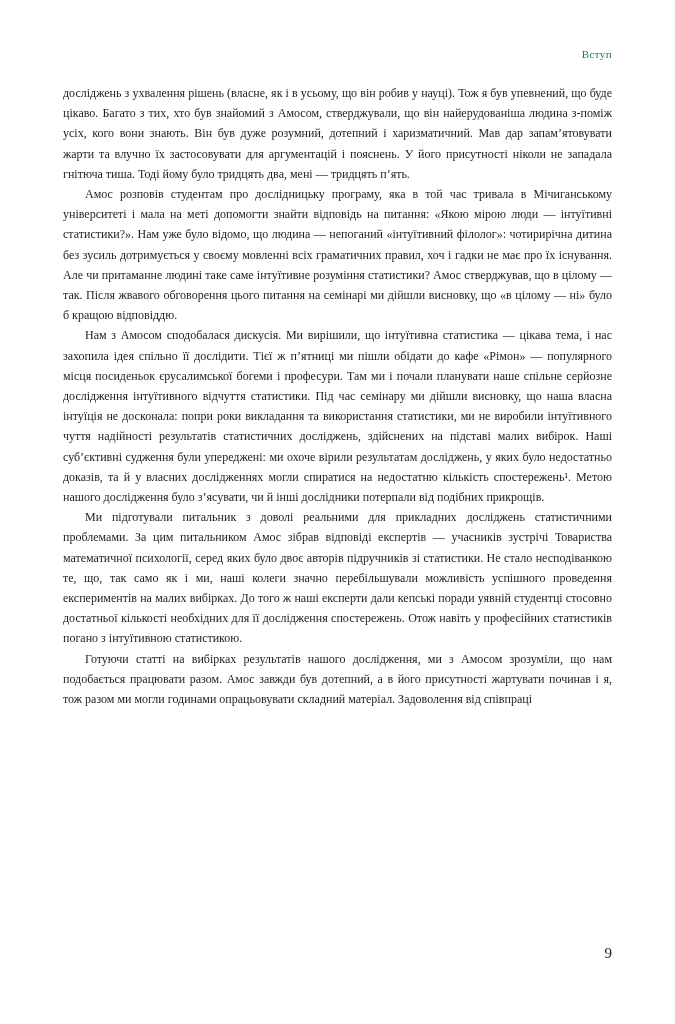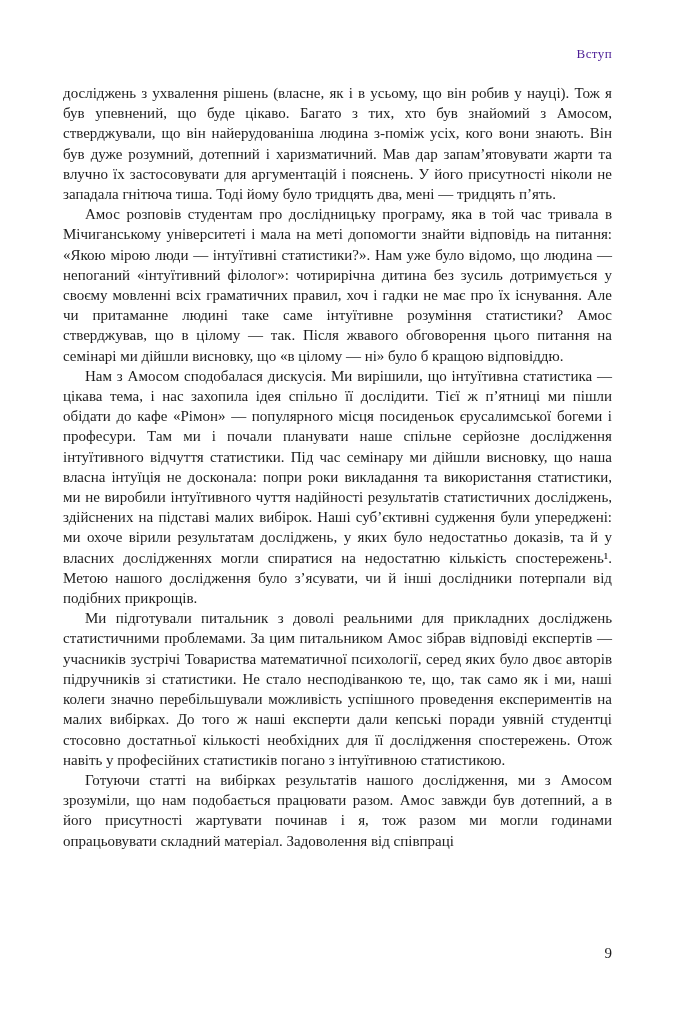--- a/index.html
+++ b/index.html
@@ -13,32 +13,32 @@
     height: 1024px;
     background: #ffffff;
     overflow: hidden;
     font-family: "Liberation Serif", "DejaVu Serif", serif;
     color: #1d1d1d;
   }
   .running-head {
     position: absolute;
     top: 46px;
     right: 63px;
-    font-size: 13px;
+    font-size: 11px;
     line-height: 16px;
     letter-spacing: 0.4px;
-    color: #4c1d95;
+    color: #15803d;
     text-align: right;
   }
   .text-block {
     position: absolute;
     top: 83px;
     left: 63px;
     width: 549px;
-    font-size: 15px;
+    font-size: 12px;
     line-height: 20.2px;
     text-align: justify;
   }
   .para {
     margin: 0;
     text-indent: 22px;
   }
   .para.continued {
     text-indent: 0;
   }

